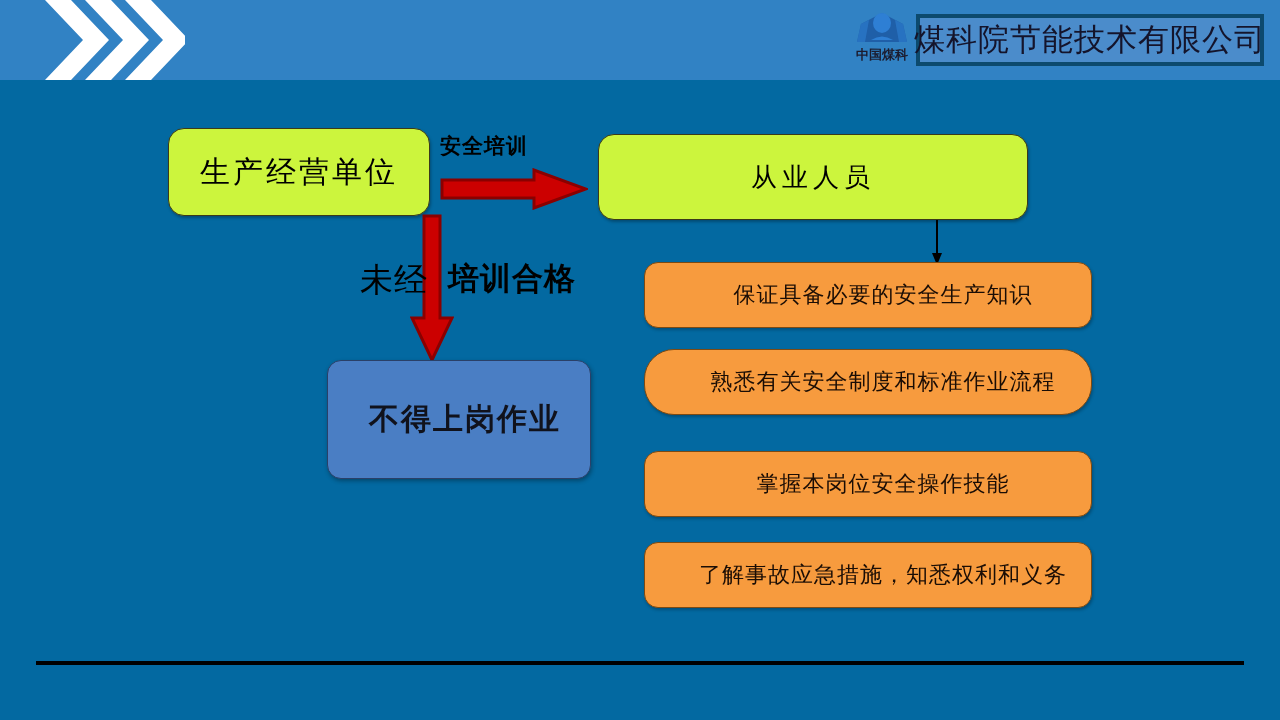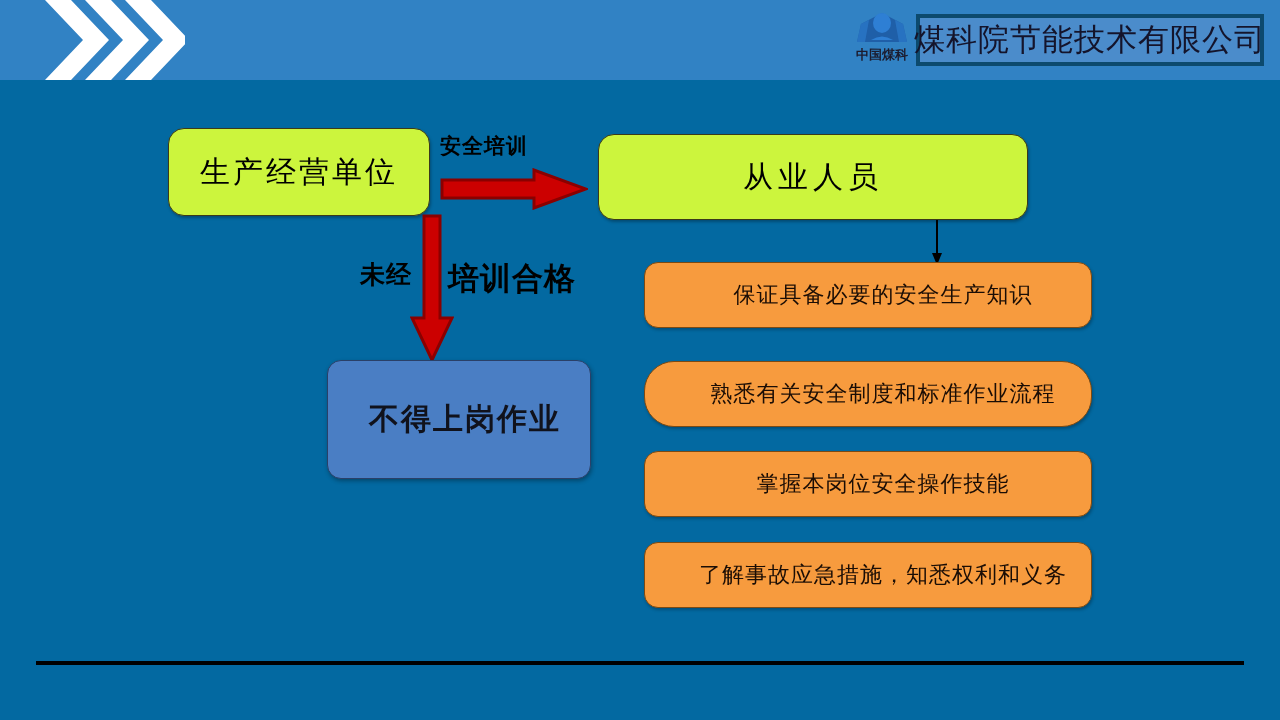--- a/index.html
+++ b/index.html
@@ -112,59 +112,59 @@
   #box-producer {
     left: 168px; top: 128px;
     width: 262px; height: 88px;
     font-size: 30px;
     letter-spacing: 3px;
     text-align: center;
   }
   #box-employee {
     left: 598px; top: 134px;
     width: 430px; height: 86px;
-    font-size: 30px;
+    font-size: 26px;
     letter-spacing: 5px;
   }
   #box-nowork {
     left: 327px; top: 360px;
     width: 264px; height: 119px;
     font-size: 30px;
     letter-spacing: 2px;
     padding-left: 12px;
   }
   .box-req {
     left: 644px;
     width: 448px;
     height: 66px;
     font-size: 22px;
     letter-spacing: 1px;
   }
   #box-req-0 { top: 262px; }
-  #box-req-1 { top: 361px; border-radius: 30px; }
+  #box-req-1 { top: 349px; border-radius: 30px; }
   #box-req-2 { top: 451px; }
   #box-req-3 { top: 542px; }
 
   
   .label-train {
     position: absolute;
     left: 440px; top: 132px;
     font-family: "DejaVu Sans", sans-serif;
     font-size: 21px;
     font-weight: bold;
     color: #000000;
     letter-spacing: 1px;
     white-space: nowrap;
   }
   .label-weijing {
     position: absolute;
     left: 360px; top: 258px;
     font-family: "DejaVu Sans", sans-serif;
-    font-size: 25px;
-    font-weight: bold;
+    font-size: 33px;
+    font-weight: normal;
     color: #000000;
     letter-spacing: 1px;
     white-space: nowrap;
   }
   .label-peixun {
     position: absolute;
     left: 448px; top: 258px;
     font-family: "DejaVu Sans", sans-serif;
     font-size: 31px;
     font-weight: bold;

